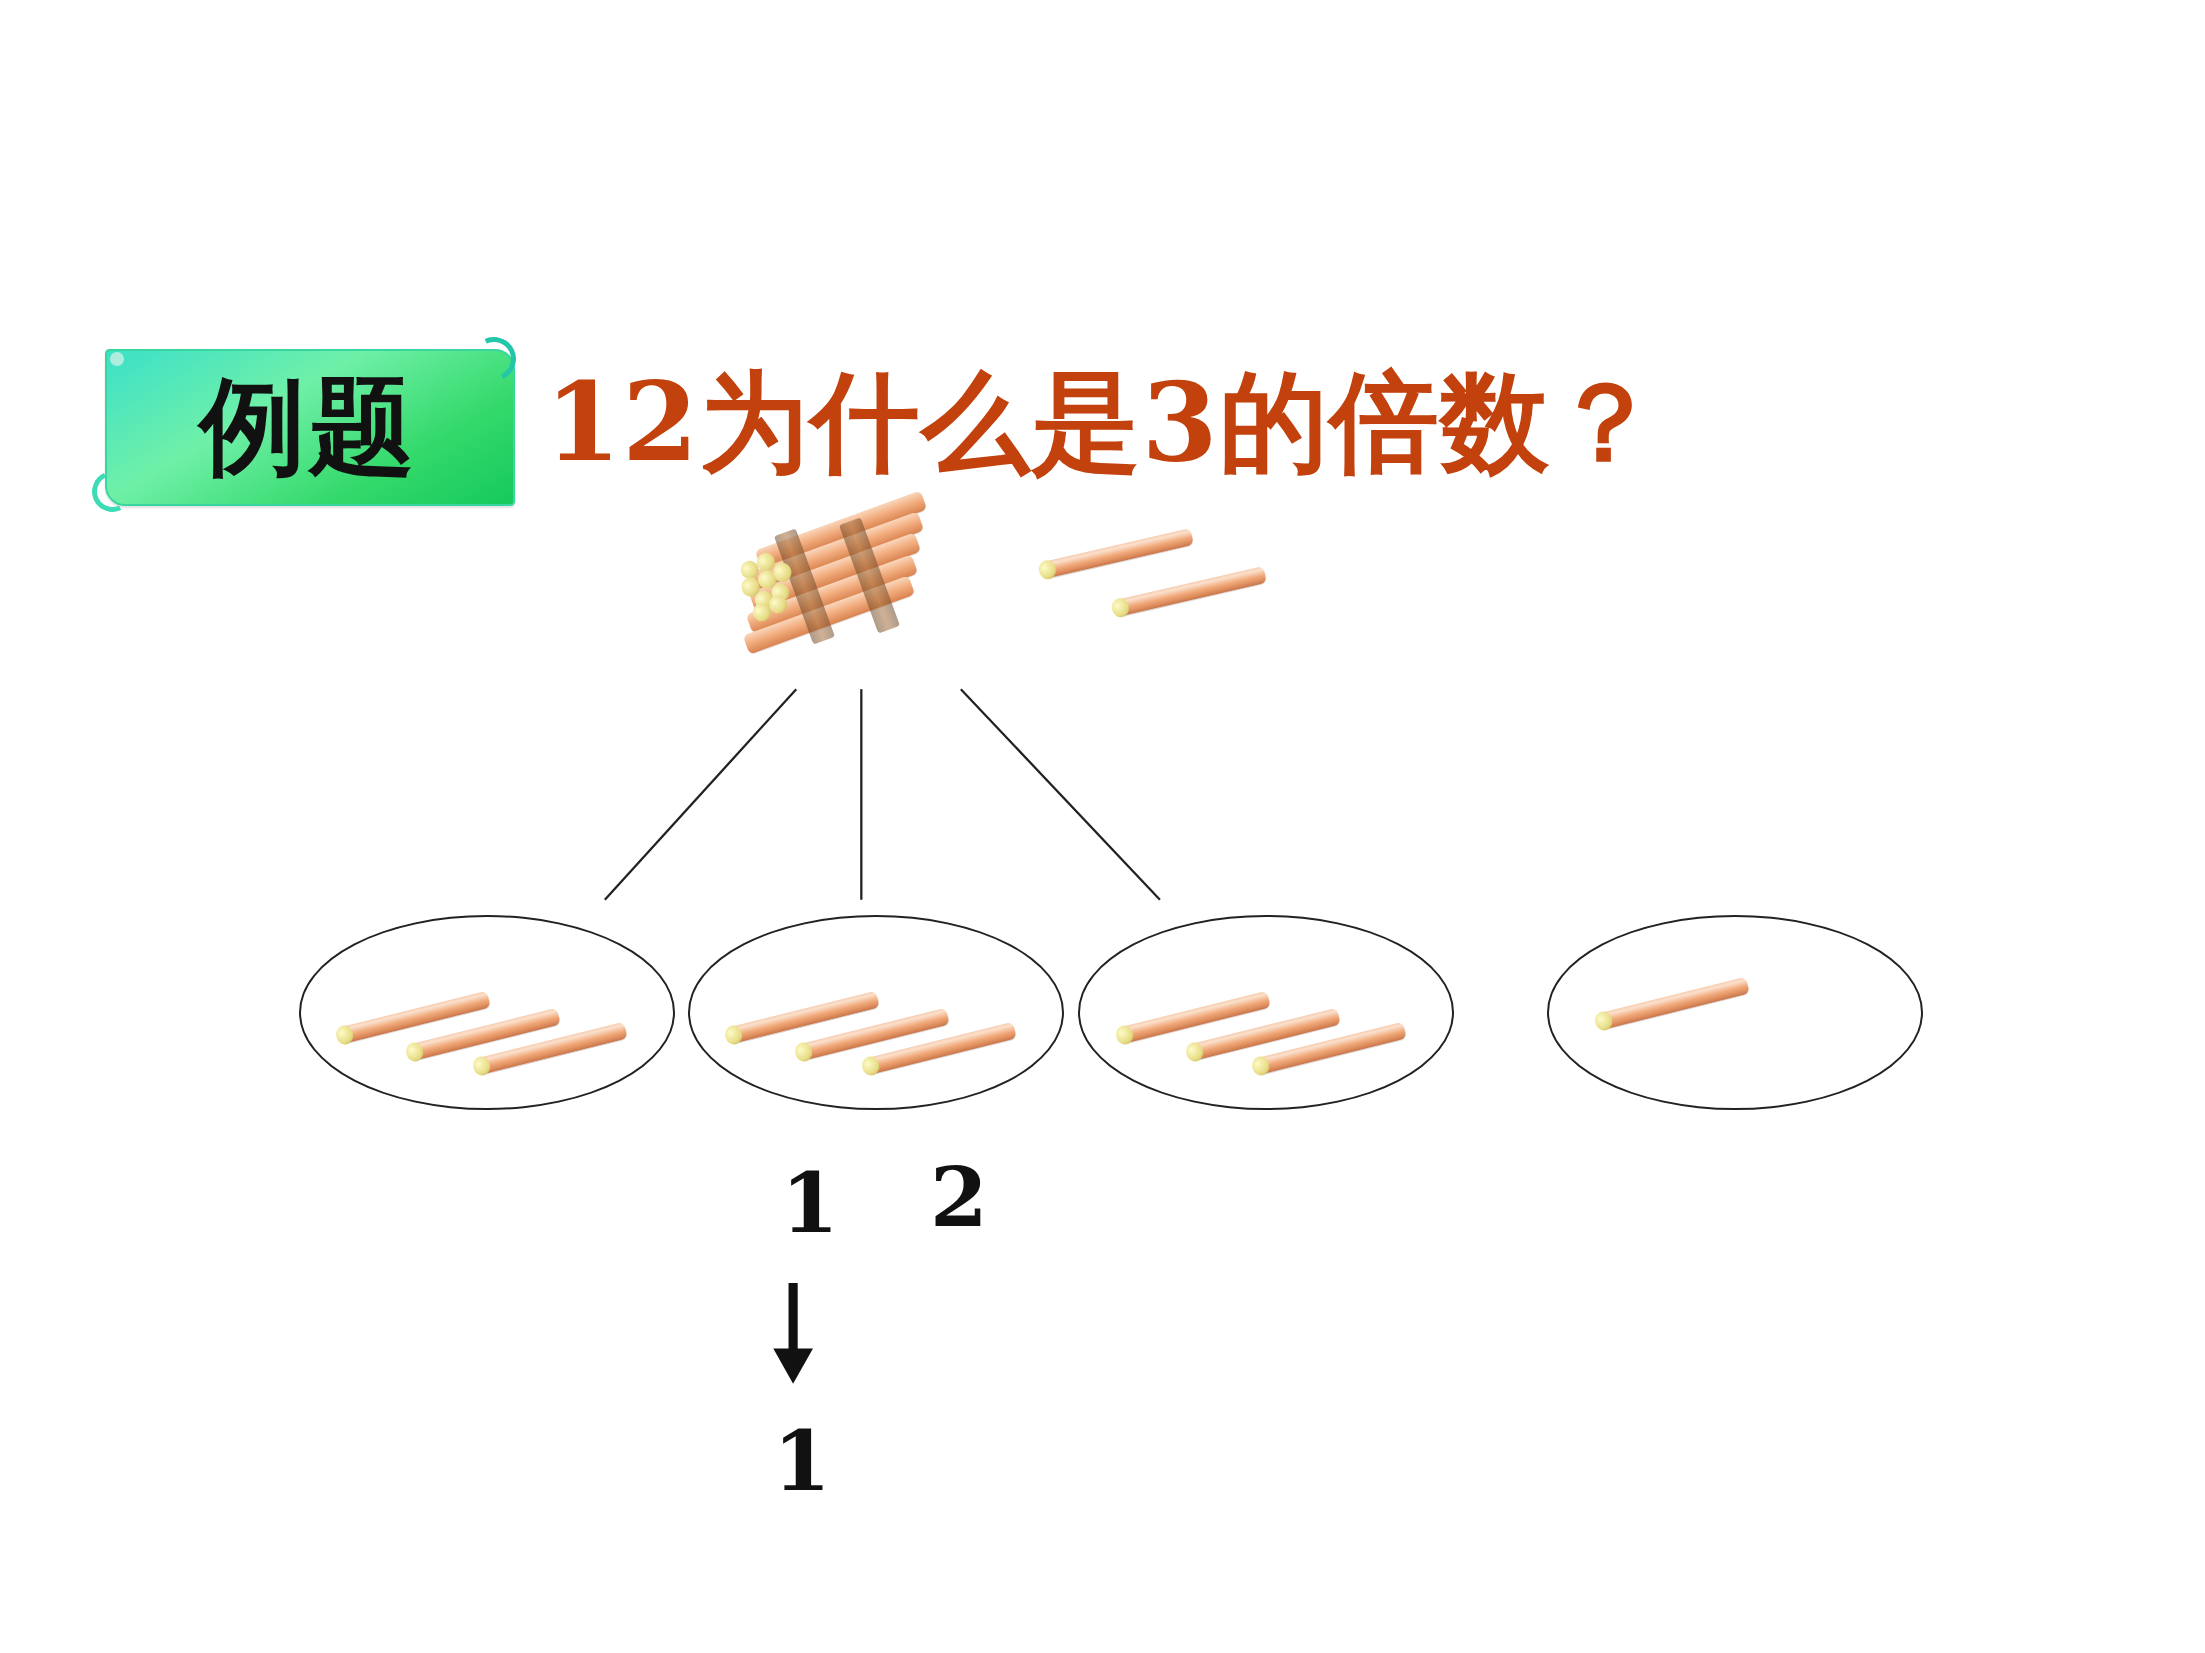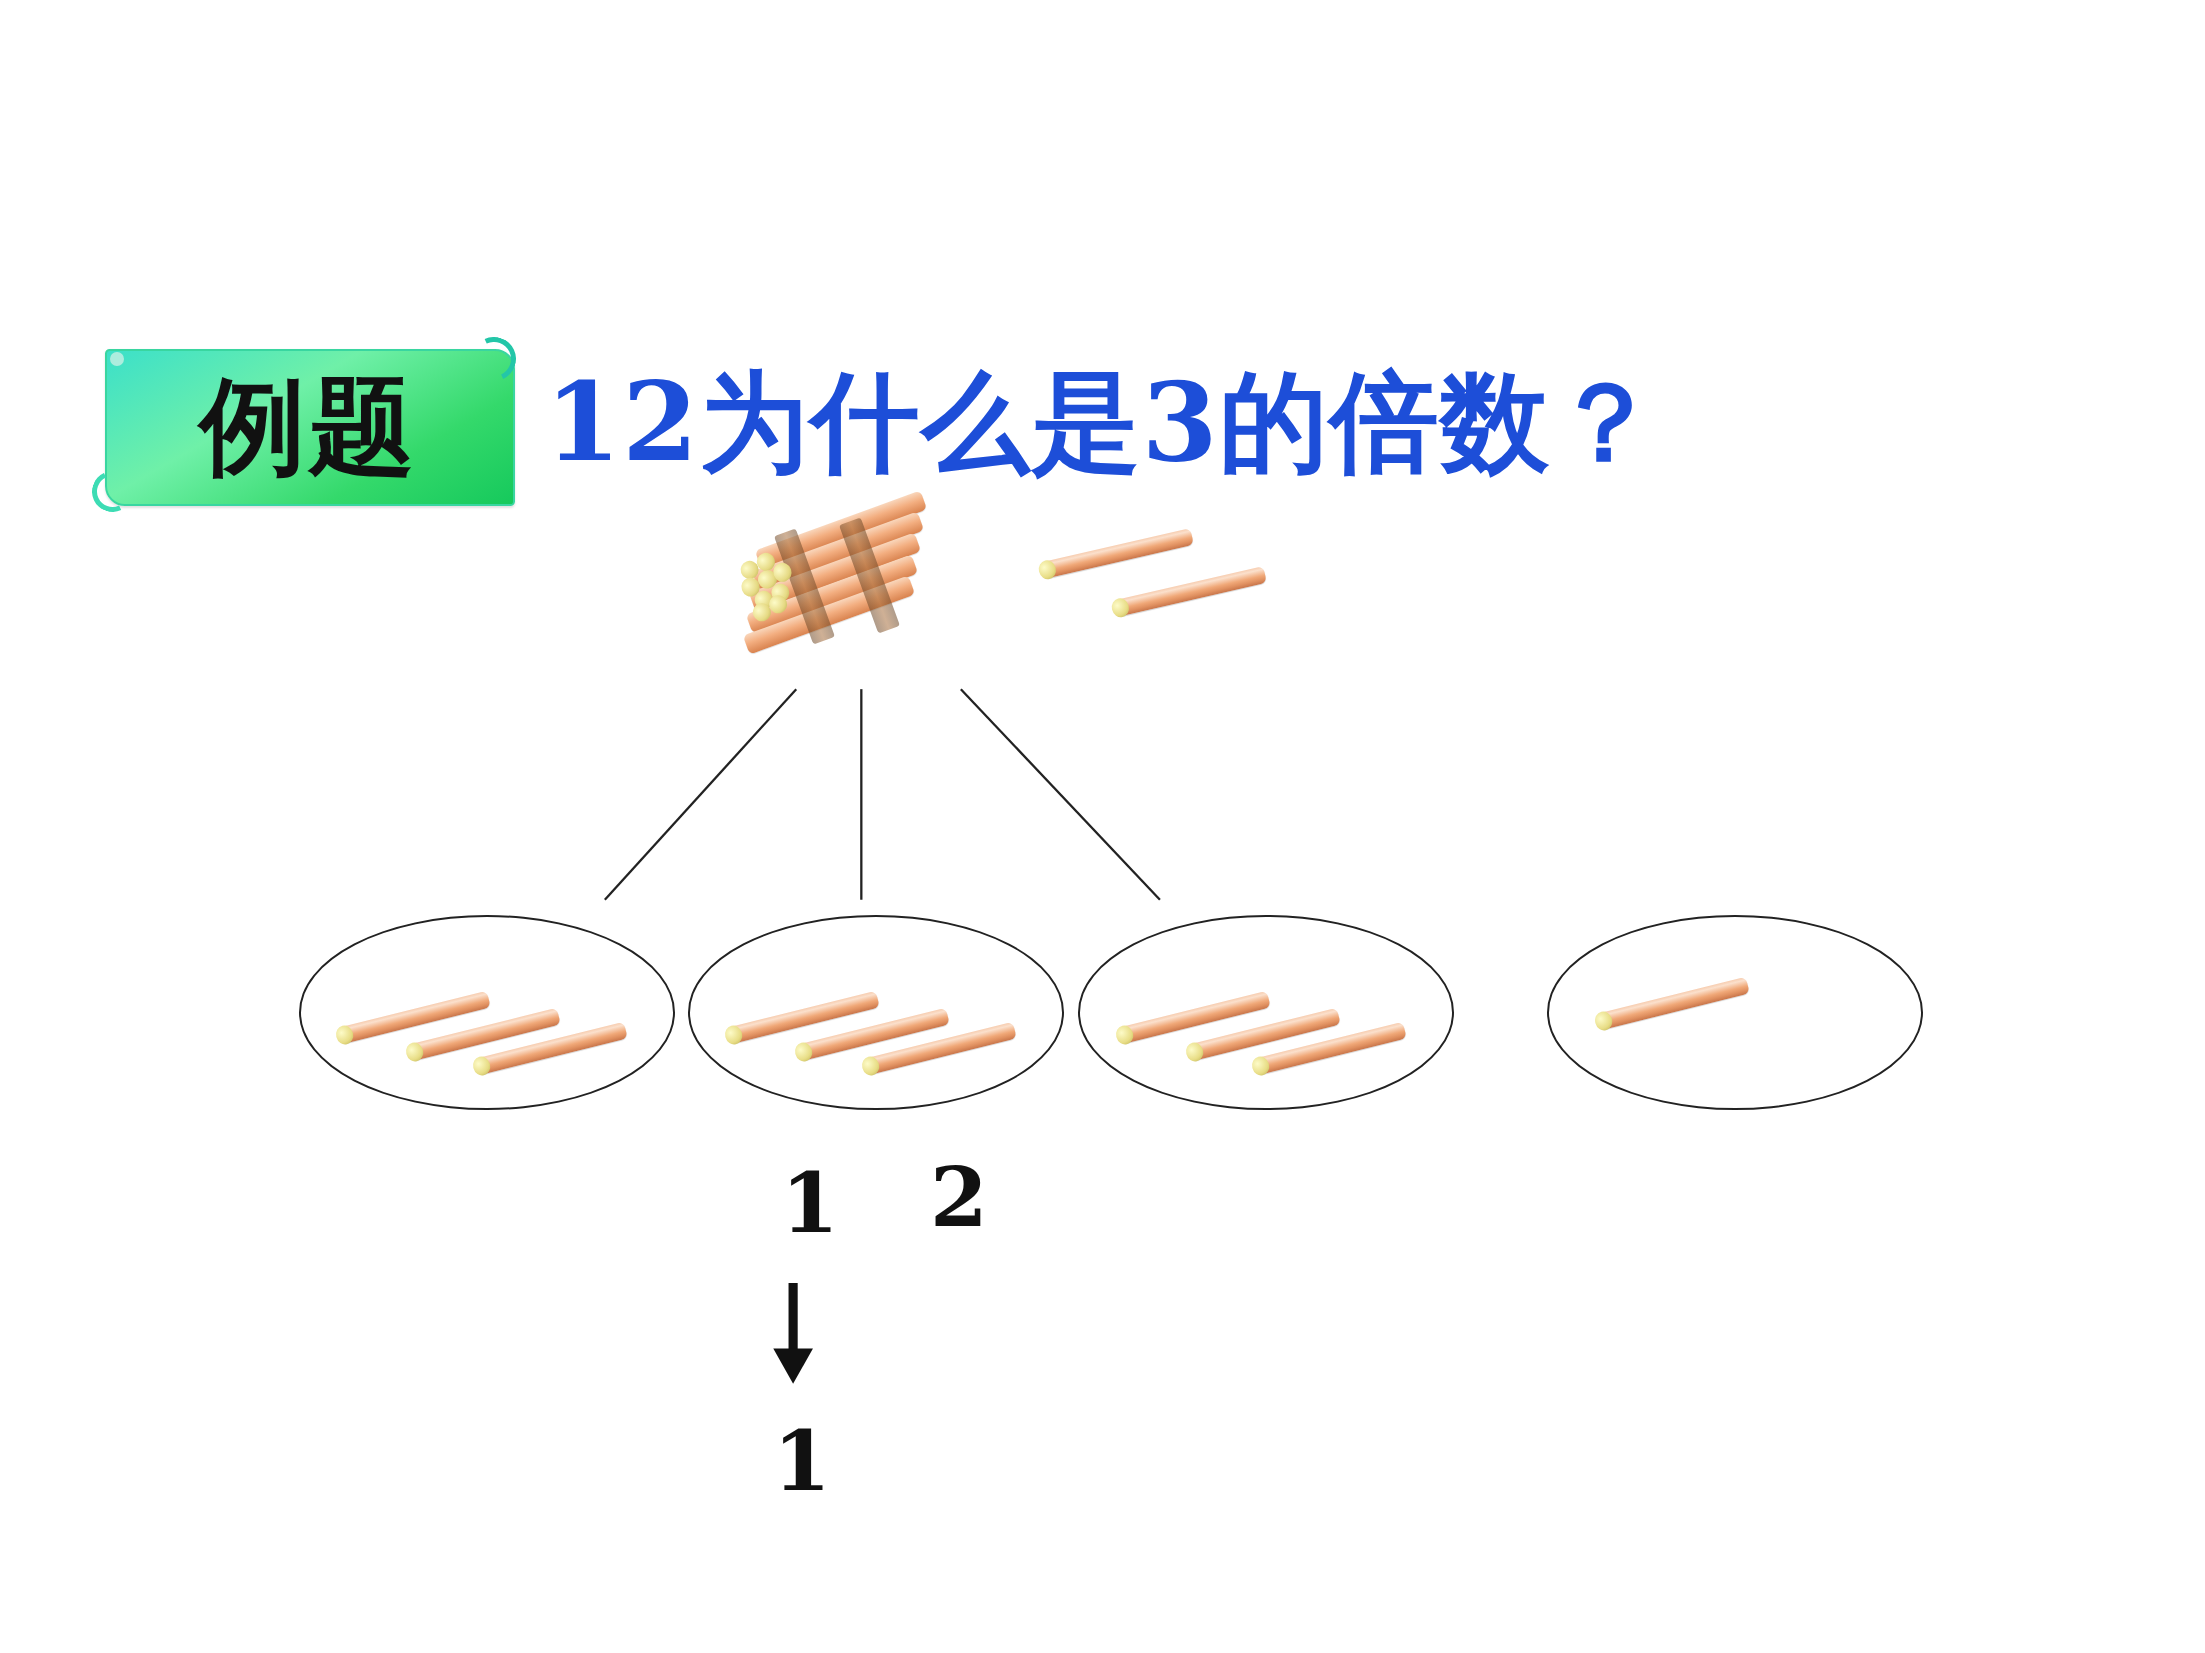--- a/index.html
+++ b/index.html
@@ -92,21 +92,21 @@
     letter-spacing: 3.1px;
   }
 
   #title-text {
     position: absolute;
     left: 545px;
     top: 44px;
     font-family: "DejaVu Serif", serif;
     font-size: 109px;
     font-weight: 700;
-    color: #1d4ed8;
+    color: #c2410c;
     white-space: nowrap;
     letter-spacing: 1.5px;
   }
 
   
   .stick {
     position: absolute;
     transform-origin: 50% 50%;
   }
   .stick .body {

